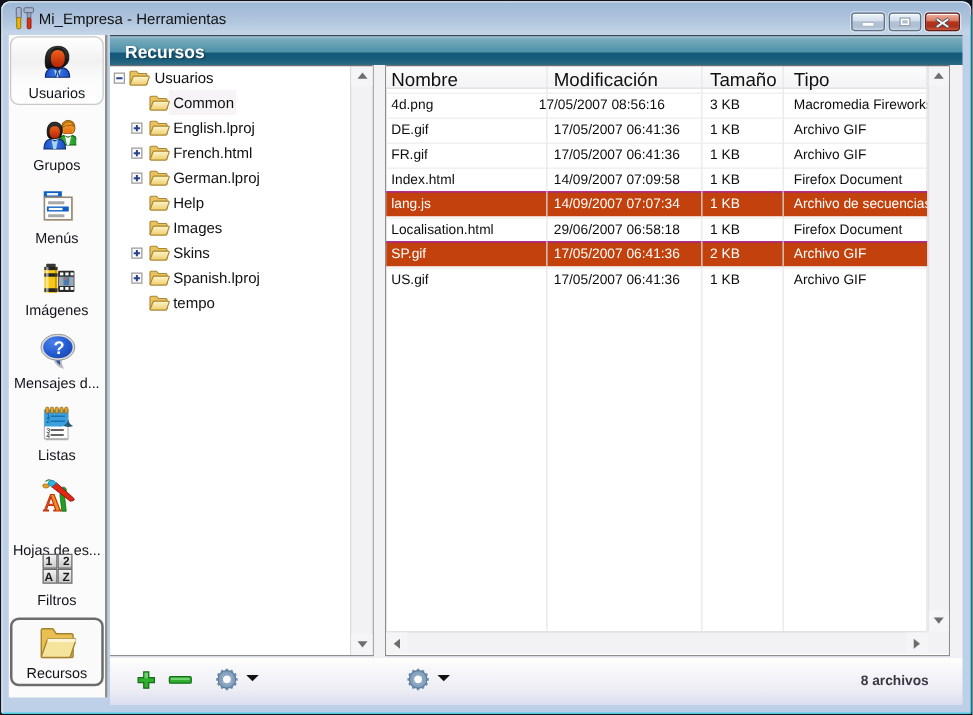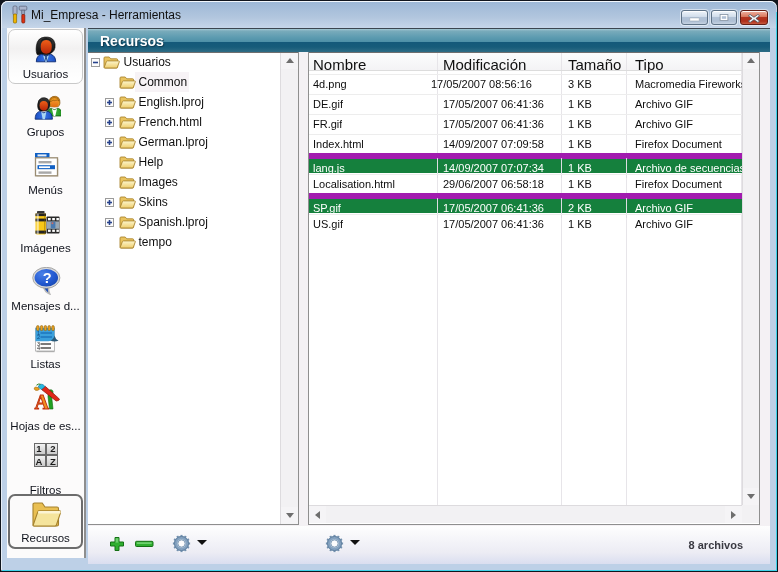--- a/index.html
+++ b/index.html
@@ -33,21 +33,21 @@
 
 .sb{position:absolute;background:#f2f1f3}
 .sbtn{position:absolute;background:#f5f4f6;display:flex;align-items:center;justify-content:center}
 .tri{width:0;height:0}
 
 #fpane{left:308px;top:52px;width:452px;height:473px;background:#fff;border-left:1px solid #8f8f8f;border-right:1px solid #8f8f8f;border-bottom:1px solid #8e8e8e}
 #fhead{position:absolute;left:0;top:0;width:433px;height:19px;background:linear-gradient(#fdfdfd,#f4f3f5);border-bottom:1px solid #dcdcdc;font-size:15px;color:#101010}
 .hcell{position:absolute;top:4px}
 .vline{position:absolute;top:0;width:1px;background:#e7e5e9}
 .frow{position:absolute;left:0;width:433px;height:20px;font-size:11px;color:#0d0d0d;border-top:1px solid #ededed}
-.frow.sel{background:#15803d;color:#fff;border-top:6px solid #a21caf}
+.frow.sel{background:#c2410c;color:#fff;border-top:1px solid #a21caf}
 .fc{position:absolute;top:3px;white-space:nowrap;overflow:hidden}
 .dvl{position:absolute;top:-1px;width:1px;height:20px;background:#dcdde2}
 
 #toolbar{left:88px;top:526px;width:682px;height:37.5px;background:linear-gradient(#fefefe,#ececf4 70%,#dadef0)}
 #tcount{position:absolute;right:27px;top:13px;font-size:11px;font-weight:bold;color:#3a3a42}
 </style></head><body>
 <div class="abs" id="frame"></div>
 <div class="abs" id="title"></div>
 <div class="abs" id="appicon">
 <svg width="18" height="20" viewBox="0 0 18 20">
@@ -194,39 +194,39 @@
           <rect x="20.7" y="0.6" width="2.6" height="5" rx="1.2"></rect>
 </g>
 </svg><div class="slabel" style="margin-top:1px">Listas</div></div>
 <div class="sitem" style="top:355px"><svg width="28" height="28" viewBox="0 0 28 28">
 <path d="M16.5 7.5 Q20 5.5 21 8.5 Q21.5 10.5 19.5 12.5 L21 26 L17.5 26 L16 13.5 Z" fill="#22a022" stroke="#0e6a0e" stroke-width="0.6"></path>
 <text x="2.5" y="25.5" font-family="Liberation Serif" font-size="20" font-weight="bold" fill="#f09020" stroke="#c03010" stroke-width="0.9">A</text>
 <path d="M9.5 6.5 L13.2 3.3 L26.6 15.2 Q28.4 16.9 26.4 17.5 L24.2 18 Z" fill="#e02818" stroke="#8a1008" stroke-width="0.7"></path>
 <path d="M9.5 6.5 L13 3.5 L11.2 1.8 Q9.8 0.8 8.2 1.6 Q5.8 2.8 6.4 4.4 Z" fill="#28b8e0" stroke="#1070a0" stroke-width="0.6"></path>
 <path d="M6.4 4.8 Q3.2 3.2 2.4 4.8 Q1.6 6.4 3.4 7.2 Q5.4 8 7.4 6.4 Z" fill="#e8a020" stroke="#a06a10" stroke-width="0.6"></path>
 <path d="M4.5 2.2 Q6.5 0.5 8.5 1.2" fill="none" stroke="#1a7a1a" stroke-width="1"></path>
-</svg><div class="slabel" style="margin-top:5px">Hojas de es...</div></div>
+</svg><div class="slabel" style="margin-top:19px">Hojas de es...</div></div>
 <div class="sitem" style="top:413px"><svg width="28" height="28" viewBox="0 0 28 28">
 <defs>
           <linearGradient id="keyg" x1="0" y1="0" x2="0" y2="1">
             <stop offset="0" stop-color="#f4f4f4"></stop>
             <stop offset="1" stop-color="#c8c8c8"></stop>
           </linearGradient>
         </defs>
 <g stroke="#6a6a6a" stroke-width="1">
 <rect x="2.5" y="2.5" width="11" height="11" fill="url(#keyg)"></rect>
 <rect x="14.5" y="2.5" width="11" height="11" fill="url(#keyg)"></rect>
 <rect x="2.5" y="14.5" width="11" height="11" fill="url(#keyg)"></rect>
 <rect x="14.5" y="14.5" width="11" height="11" fill="url(#keyg)"></rect>
         </g>
 <text x="7" y="11" text-anchor="middle" font-size="9.5" font-weight="bold" fill="#1a1a1a" font-family="Liberation Sans">1</text>
 <text x="21" y="11" text-anchor="middle" font-size="9.5" font-weight="bold" fill="#1a1a1a" font-family="Liberation Sans">2</text>
 <text x="7" y="23.5" text-anchor="middle" font-size="9.5" font-weight="bold" fill="#1a1a1a" font-family="Liberation Sans">A</text>
 <text x="21" y="23.5" text-anchor="middle" font-size="9.5" font-weight="bold" fill="#1a1a1a" font-family="Liberation Sans">Z</text>
-</svg><div class="slabel" style="margin-top:11px">Filtros</div></div>
+</svg><div class="slabel" style="margin-top:1px">Filtros</div></div>
 <div class="sitem" style="top:471px"><svg width="30" height="28" viewBox="0 0 30 28">
 <path d="M2 5 L2 25.5 Q2 27 3.5 27 L26 27 Q27.5 27 27.5 25.5 L27.5 9.5 Q27.5 8 26 8 L14 8 L11.2 4 L3.5 4 Q2 4 2 5 Z" fill="#e9bf52" stroke="#a5812c" stroke-width="1.1"></path>
 <path d="M2.1 26.3 L6.8 12.9 Q7.1 11.9 8.3 11.9 L28.6 11.9 Q30.1 11.9 29.6 13.4 L25.4 26 Q25.1 27 23.9 27 L3.5 27 Q2 27 2.1 26.3 Z" fill="#f5e49c" stroke="#a5812c" stroke-width="1.1"></path>
 <path d="M6.8 12.9 Q7.1 11.9 8.3 11.9 L28.6 11.9 Q30.1 11.9 29.6 13.4 L29.2 14.6 L7.9 14.6 Z" fill="#fcf4d4"></path>
 </svg><div class="slabel" style="margin-top:1px">Recursos</div></div>
 </div>
 <div class="abs" id="mhead">
     <span>Recursos</span>
   </div>
 <div class="abs" id="mainbg"></div>

